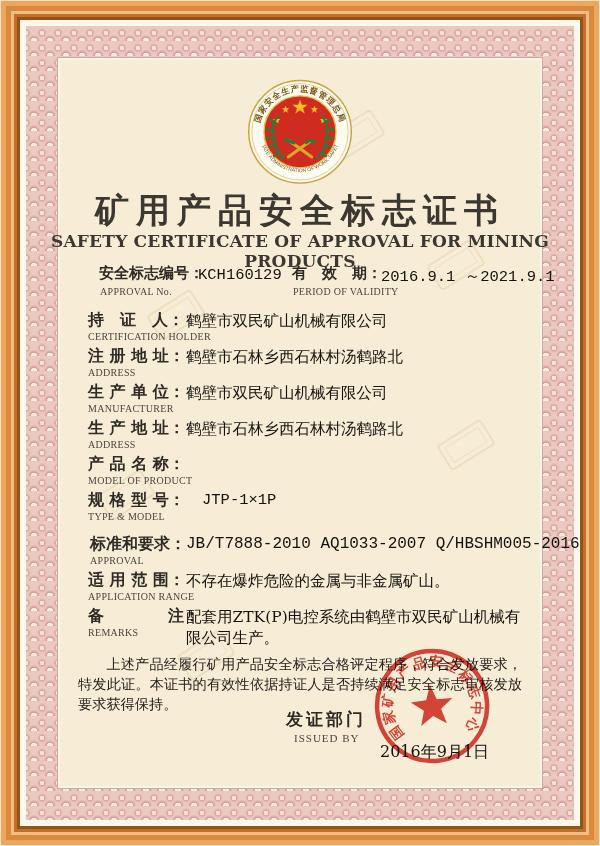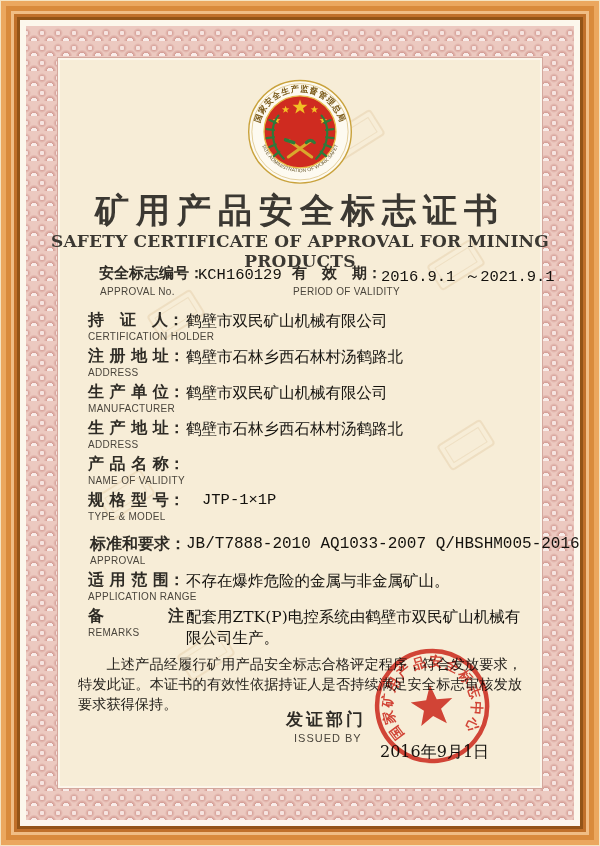--- a/index.html
+++ b/index.html
@@ -21,21 +21,21 @@
   .content{position:absolute;inset:0;}
   .wm{position:absolute;width:48px;height:26px;border:2px solid rgba(214,184,136,.28);
       border-radius:4px;transform:rotate(-32deg);}
   .wm i{position:absolute;inset:4px;border:1px solid rgba(214,184,136,.25);display:block;}
   .abs{position:absolute;}
   .title{left:0;right:0;top:188px;text-align:center;font-size:34px;font-weight:bold;
          letter-spacing:7px;color:#3b3832;}
   .subtitle{left:0;right:0;top:231px;text-align:center;font-size:17px;font-weight:bold;
             color:#3b3832;letter-spacing:.2px;}
   .lab{font-size:16px;font-weight:bold;color:#2e2b25;white-space:nowrap;}
-  .sub{font-size:10px;color:#4a453c;font-family:Liberation Sans, sans-serif;
+  .sub{font-size:10px;color:#4a453c;font-family:Liberation Serif, serif;
        letter-spacing:.3px;white-space:nowrap;}
   .val{font-size:15.5px;color:#14120e;font-family:"DejaVu Serif","Liberation Serif",serif;}
   .mono{font-family:"Liberation Mono","DejaVu Sans Mono",monospace;}
   .para{text-align:justify;text-indent:2em;font-size:14.2px;line-height:20px;color:#26231e;}
   .seal{mix-blend-mode:multiply;opacity:.92;transform:rotate(-6deg);}
 </style>
 </head>
 <body>
 
 <div class="page">
@@ -124,21 +124,21 @@
       <span class="val" style="position:absolute;left:98px;top:1px;white-space:nowrap;">鹤壁市双民矿山机械有限公司</span>
       <div class="sub">MANUFACTURER</div>
     </div>
     <div class="abs" style="left:88px;top:418px;">
       <span class="lab">生 产 地 址：</span>
       <span class="val" style="position:absolute;left:98px;top:1px;white-space:nowrap;">鹤壁市石林乡西石林村汤鹤路北</span>
       <div class="sub">ADDRESS</div>
     </div>
     <div class="abs" style="left:88px;top:454px;">
       <span class="lab">产 品 名 称：</span>
-      <div class="sub">NAME OF VALIDITY</div>
+      <div class="sub">MODEL OF PRODUCT</div>
     </div>
     <div class="abs" style="left:88px;top:490px;">
       <span class="lab">规 格 型 号：</span>
       <span class="val mono" style="position:absolute;left:114px;top:1px;white-space:nowrap;">JTP-1×1P</span>
       <div class="sub">TYPE &amp; MODEL</div>
     </div>
     <div class="abs" style="left:90px;top:534px;">
       <span class="lab">标准和要求：</span>
       <span class="val mono" style="position:absolute;left:96px;top:1px;white-space:nowrap;font-size:16px;">JB/T7888-2010 AQ1033-2007 Q/HBSHM005-2016</span>
       <div class="sub">APPROVAL</div>

